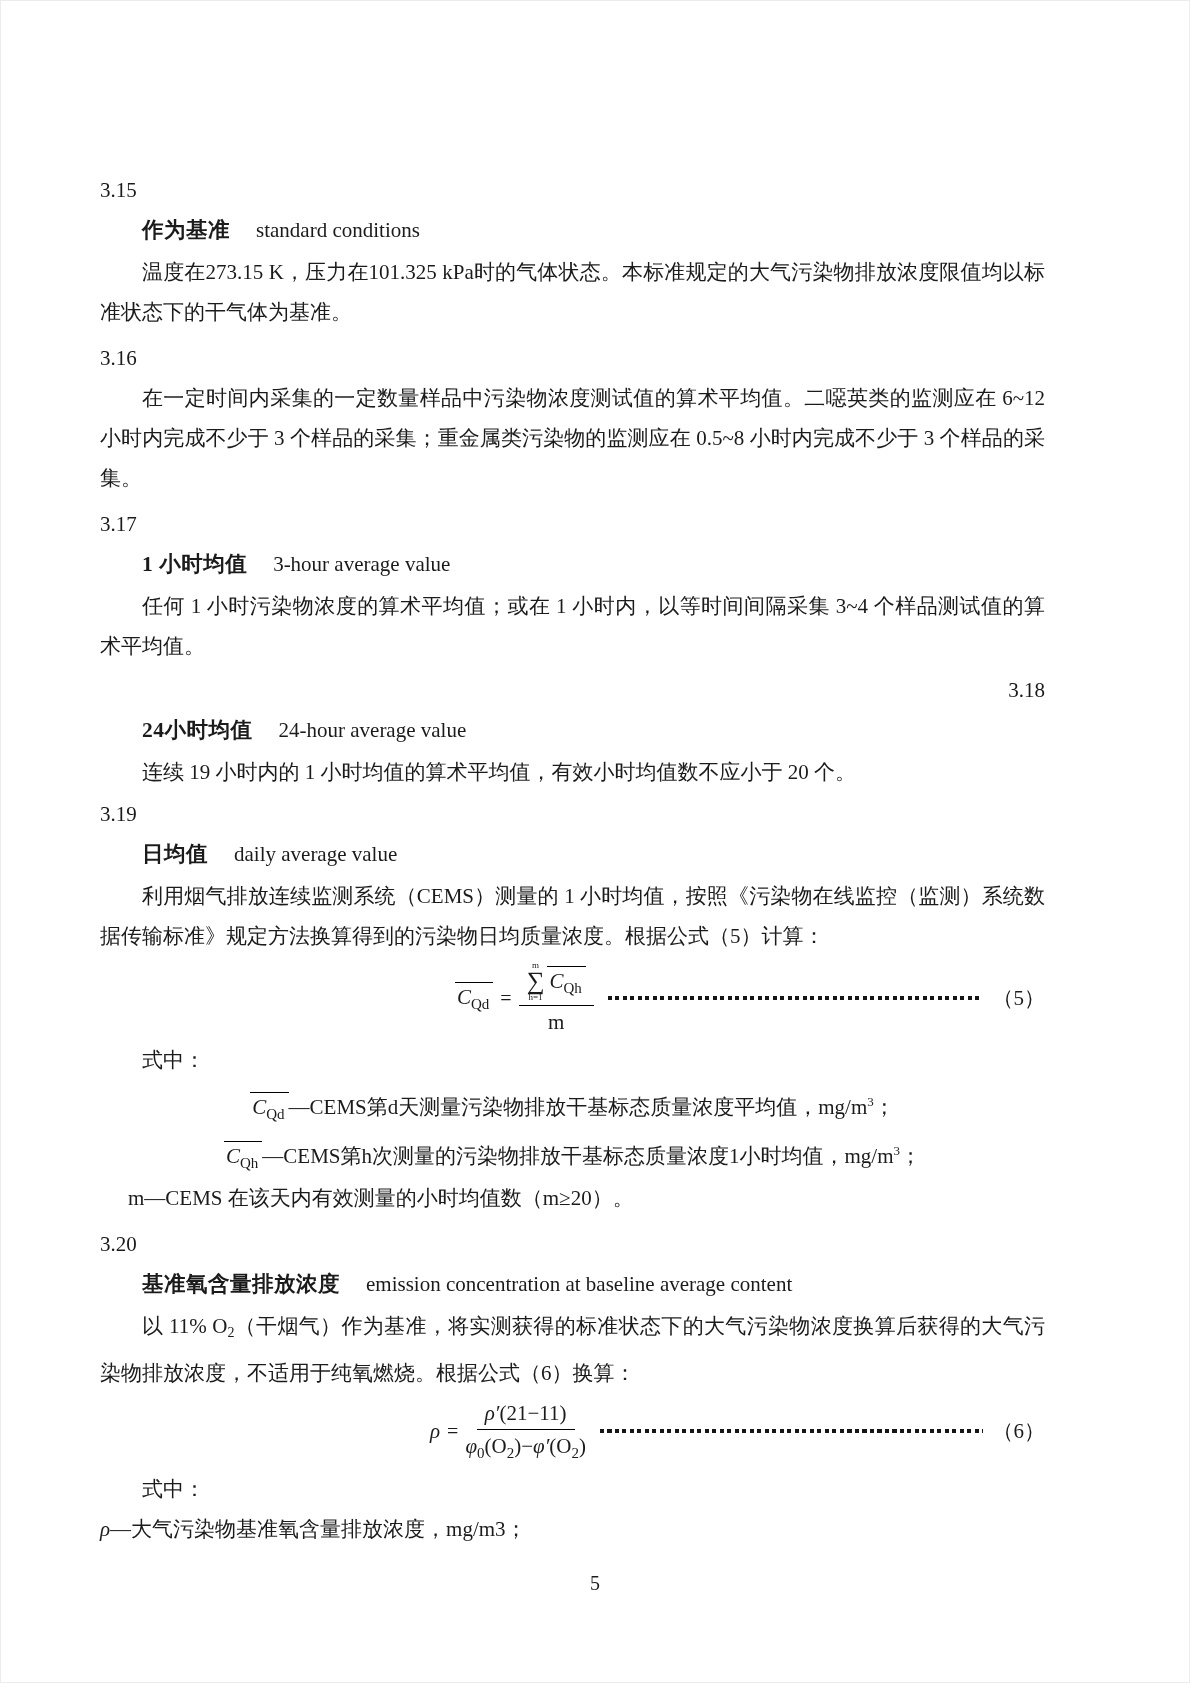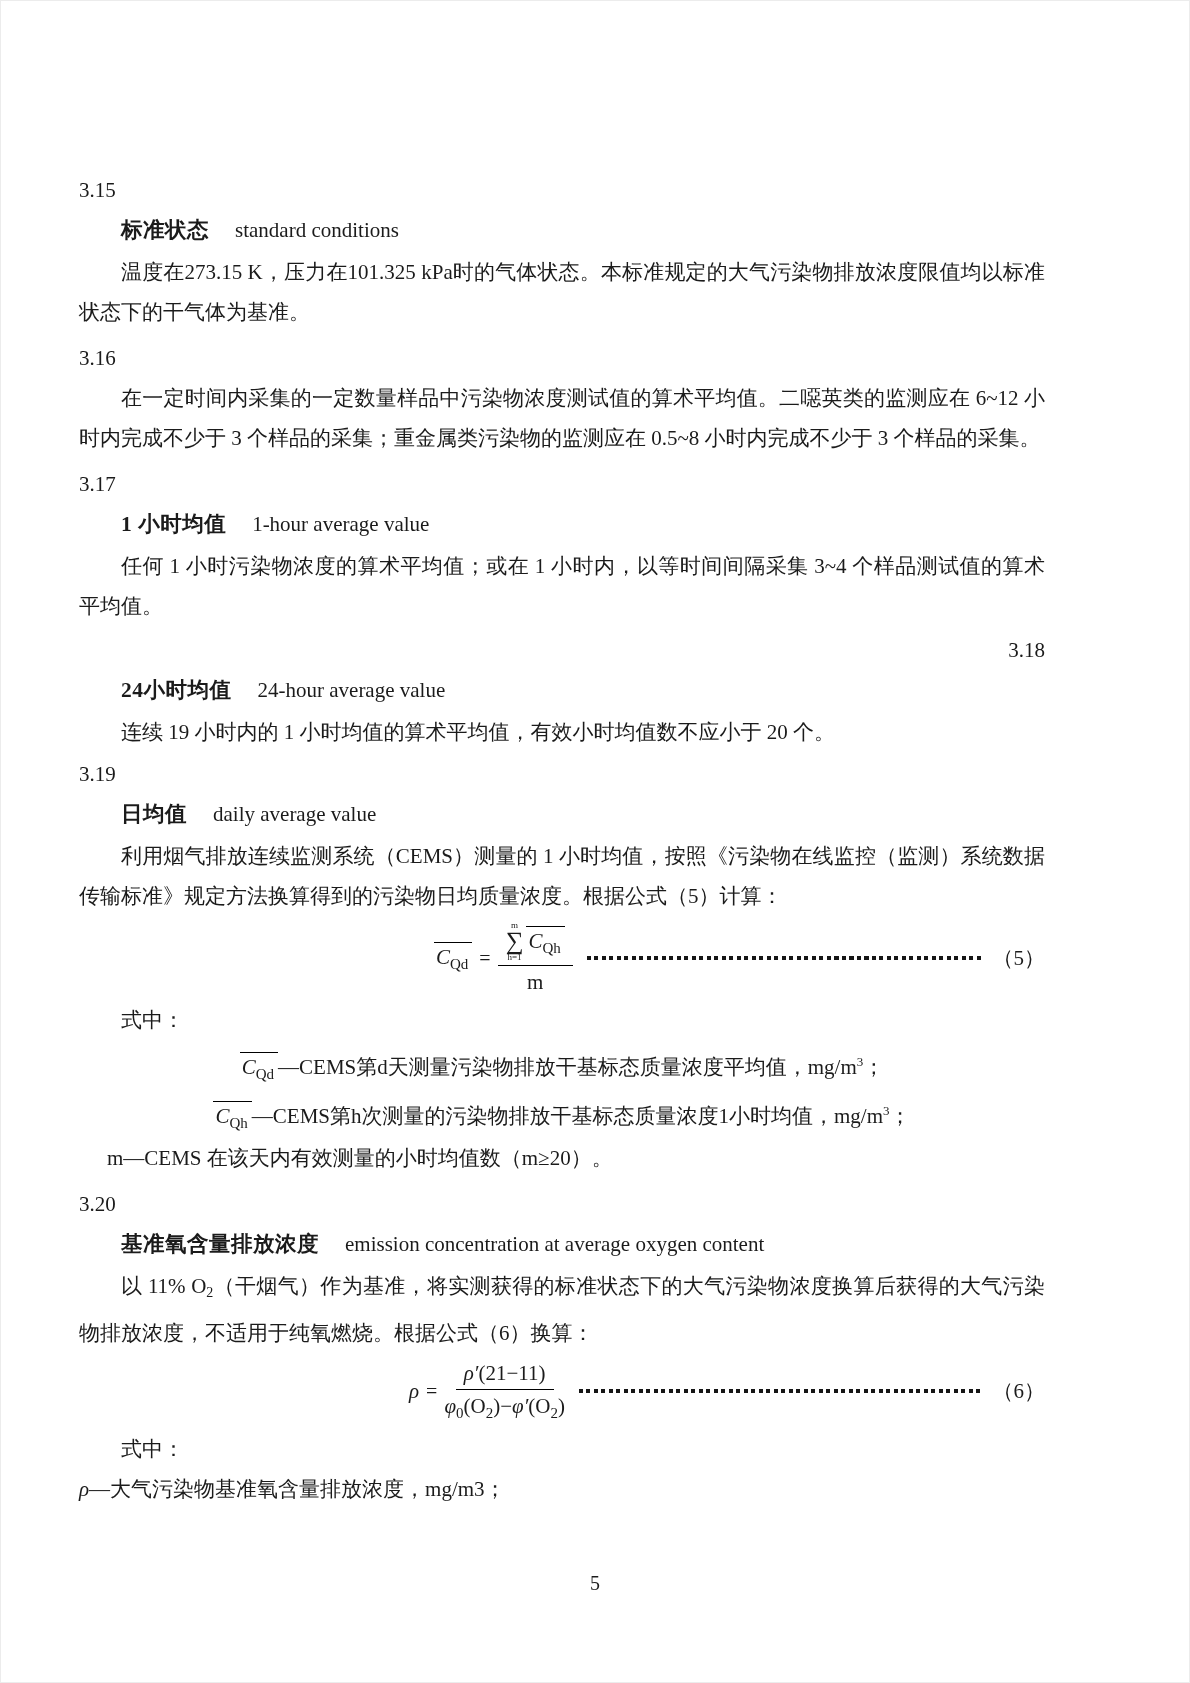--- a/index.html
+++ b/index.html
@@ -4,21 +4,21 @@
 <style>
   html,body { margin:0; padding:0; background:#ffffff; }
   .page {
     position:relative;
     width:1190px; height:1683px;
     background:#ffffff;
     box-shadow: inset 0 0 0 1px #ececec;
     font-family:"Liberation Serif","DejaVu Serif",serif;
     color:#1b1b1b;
     box-sizing:border-box;
-    padding:170px 145px 0 79px;
+    padding:170px 145px 0 100px;
     overflow:hidden;
   }
   .sec-num { font-size:21px; line-height:40px; }
   .mt2 { margin-top:2px; } .mt4 { margin-top:4px;text-align:right; } .mt6 { margin-top:6px; }
   .term-line { line-height:40px; padding-left:42px; }
   .term-zh { font-weight:bold; font-size:21.5px; letter-spacing:0.5px; }
   .term-en { font-size:21px; margin-left:22px;text-align:right; }
   .para { margin:0; font-size:21px; line-height:40px; text-indent:42px; text-align:justify;font-family:Liberation Serif, serif; }
   .para sub { font-size:14px; vertical-align:-4px; }
 
@@ -53,36 +53,36 @@
   .page-num { position:absolute; top:1572px; left:0; right:0; text-align:center; font-size:20px; }
 </style>
 </head>
 <body>
 
 <div class="page">
 
   <section>
     <div class="sec-num">3.15</div>
     <div class="term-line">
-      <span class="term-zh">标准状态</span>
+      <span class="term-zh">作为基准</span>
       <span class="term-en">standard conditions</span>
     </div>
     <p class="para">温度在273.15 K，压力在101.325 kPa时的气体状态。本标准规定的大气污染物排放浓度限值均以标准状态下的干气体为基准。</p>
   </section>
 
   <section>
     <div class="sec-num mt6">3.16</div>
     <p class="para">在一定时间内采集的一定数量样品中污染物浓度测试值的算术平均值。二噁英类的监测应在 6~12 小时内完成不少于 3 个样品的采集；重金属类污染物的监测应在 0.5~8 小时内完成不少于 3 个样品的采集。</p>
   </section>
 
   <section>
     <div class="sec-num mt6">3.17</div>
     <div class="term-line">
       <span class="term-zh">1 小时均值</span>
-      <span class="term-en">1-hour average value</span>
+      <span class="term-en">3-hour average value</span>
     </div>
     <p class="para">任何 1 小时污染物浓度的算术平均值；或在 1 小时内，以等时间间隔采集 3~4 个样品测试值的算术平均值。</p>
   </section>
 
   <section>
     <div class="sec-num mt4">3.18</div>
     <div class="term-line">
       <span class="term-zh">24小时均值</span>
       <span class="term-en">24-hour average value</span>
     </div>
@@ -125,21 +125,21 @@
     <div class="where-item">
       <span class="ov"><i class="it">C</i><sub>Qh</sub></span><span>—CEMS第h次测量的污染物排放干基标态质量浓度1小时均值，mg/m</span><span class="msup">3</span><span>；</span>
     </div>
     <div class="where-plain">m—CEMS 在该天内有效测量的小时均值数（m≥20）。</div>
   </section>
 
   <section>
     <div class="sec-num mt6">3.20</div>
     <div class="term-line">
       <span class="term-zh">基准氧含量排放浓度</span>
-      <span class="term-en">emission concentration at average oxygen content</span>
+      <span class="term-en">emission concentration at baseline average content</span>
     </div>
     <p class="para"><span>以 11% O</span><sub>2</sub><span>（干烟气）作为基准，将实测获得的标准状态下的大气污染物浓度换算后获得的大气污染物排放浓度，不适用于纯氧燃烧。根据公式（6）换算：</span></p>
 
     <div class="eq-row eq-row-6">
       <span class="eq eq-6">
         <i class="it">ρ</i>
           <span class="eqsign">=</span>
         <span class="frac">
           <span class="num">
               <i class="it">ρ′</i>

